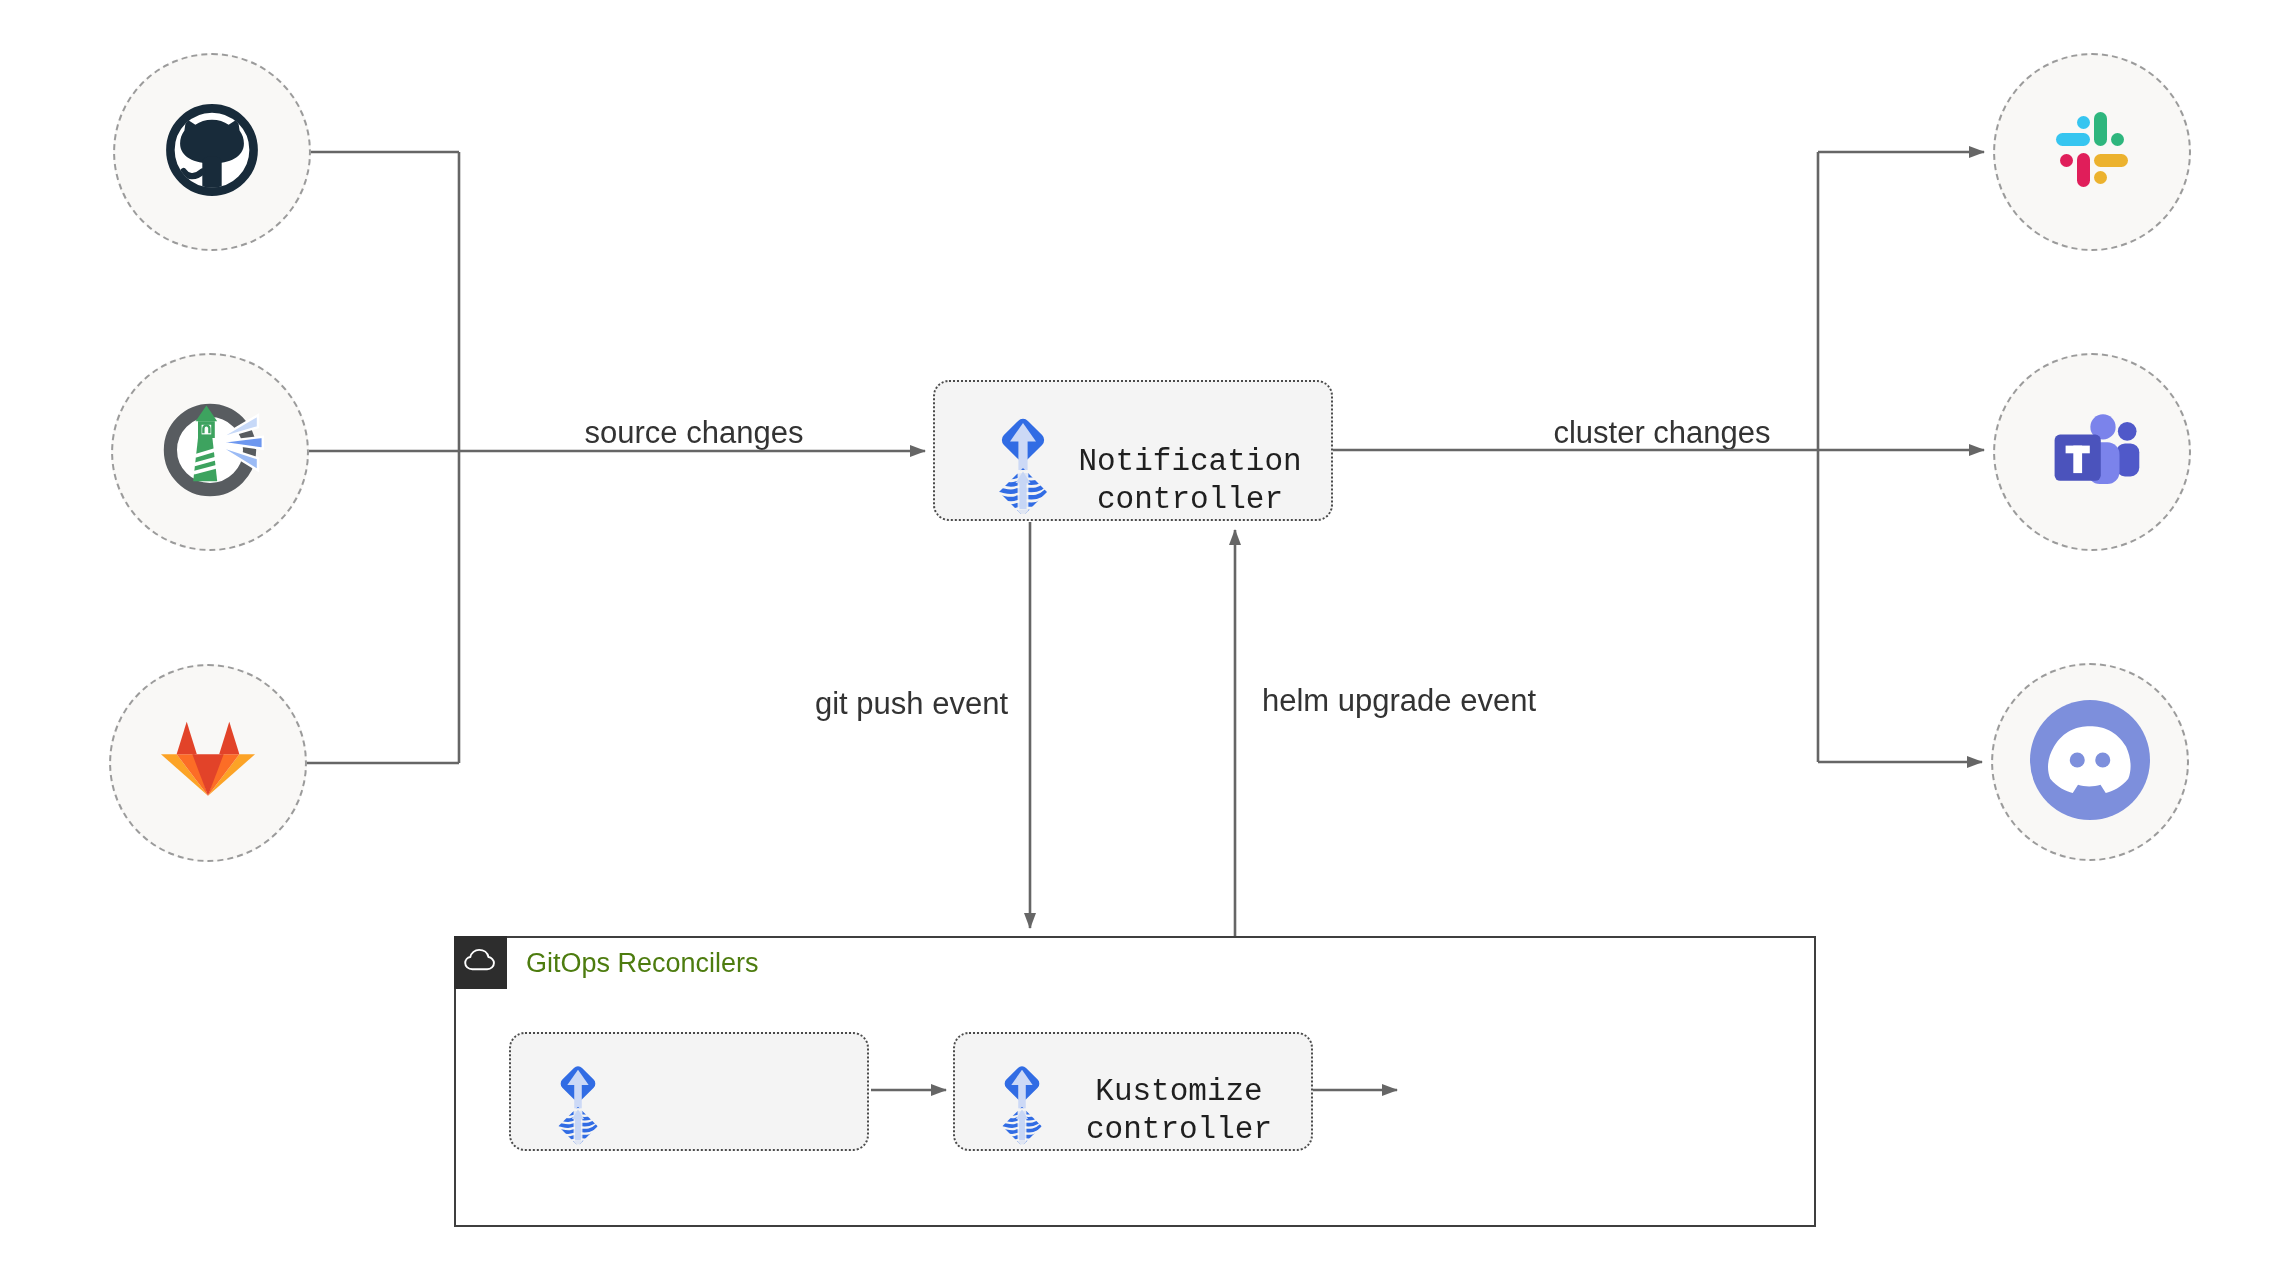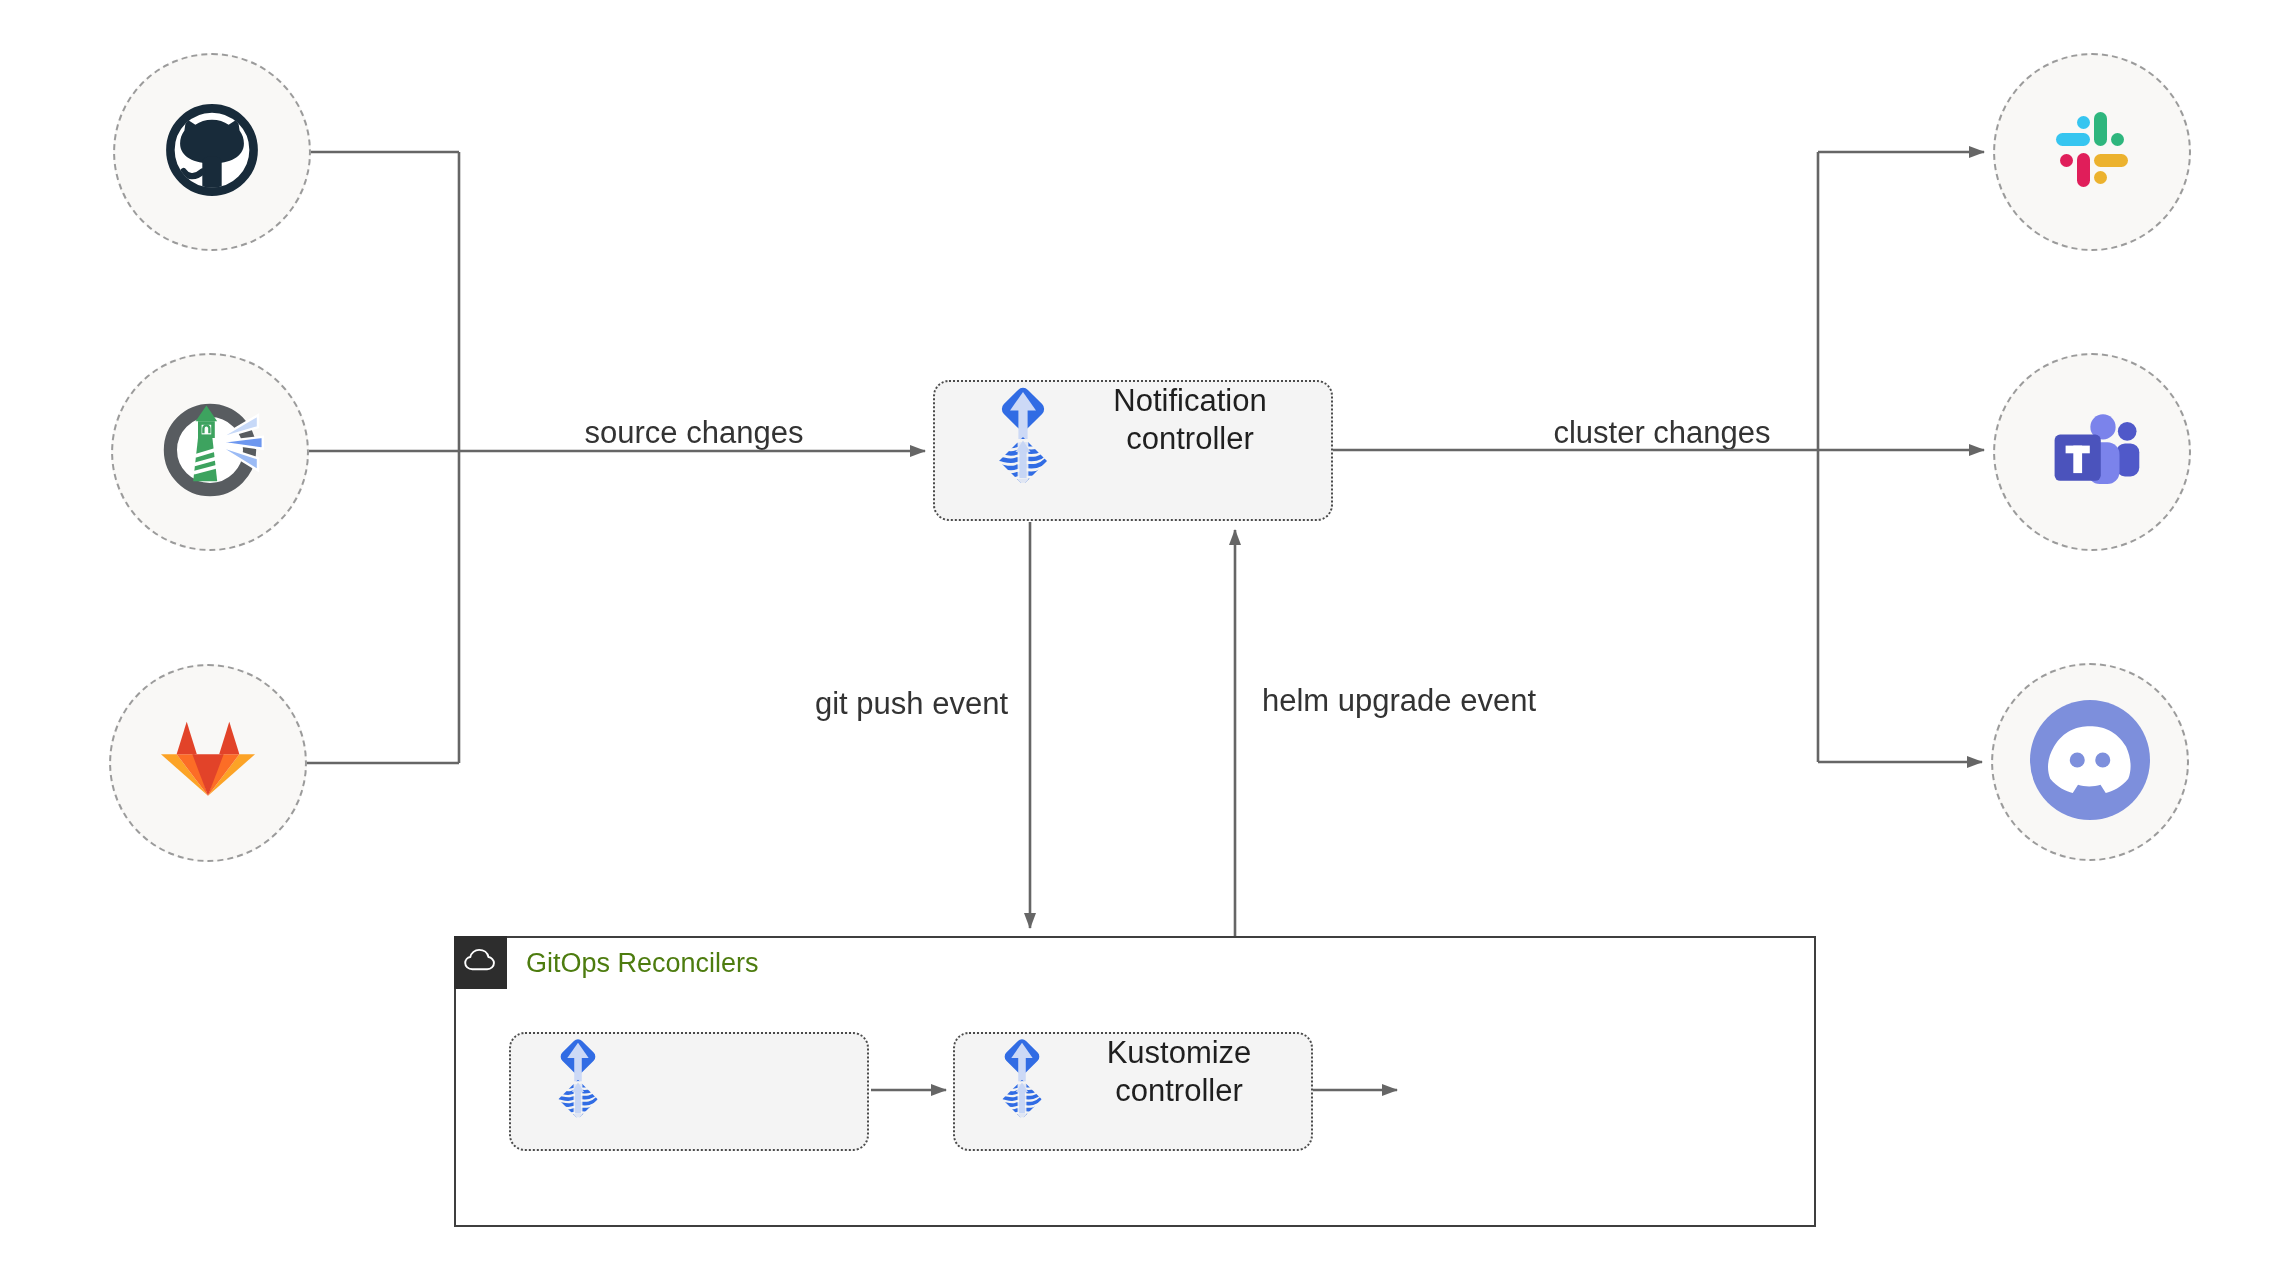--- a/index.html
+++ b/index.html
@@ -6,21 +6,21 @@
   body{font-family:"Liberation Sans", sans-serif;color:#2f2f2f;}
   #canvas{position:relative;width:2292px;height:1284px;background:#ffffff;overflow:hidden;}
 
   
   .ep-circle{position:absolute;width:198px;height:198px;border-radius:50%;
     background:#f9f8f6;border:2.5px dashed #9b9b9b;box-sizing:border-box;
     display:flex;align-items:center;justify-content:center;}
 
   
   .ctrl-box{position:absolute;background:#f4f4f4;border:2.5px dotted #4a4a4a;
-    border-radius:16px;box-sizing:border-box;display:flex;align-items:flex-start;}
+    border-radius:16px;box-sizing:border-box;display:flex;align-items:flex-end;font-family:Liberation Mono, monospace;}
   .ctrl-box .flux{flex:0 0 auto;}
   .ctrl-label{flex:1 1 auto;text-align:center;font-size:31px;line-height:1.22;color:#1f1f1f;}
 
   #notification-box{left:933px;top:380px;width:400px;height:141px;padding-left:38px;padding-right:24px;}
   #notification-box .flux{width:100px;height:106px;}
   .reconciler{top:1032px;width:360px;height:119px;padding-left:26px;padding-right:16px;}
   .reconciler .flux{width:82px;height:88px;}
   #source-box{left:509px;}
   #kustomize-box{left:953px;}
   #helm-box{left:1405px;}

